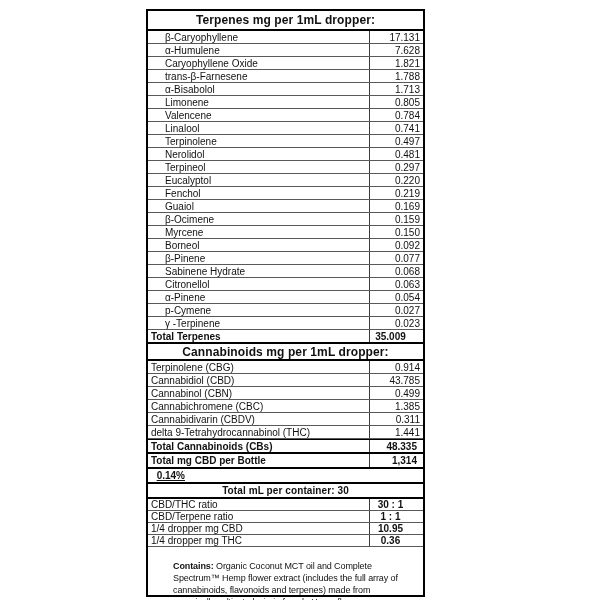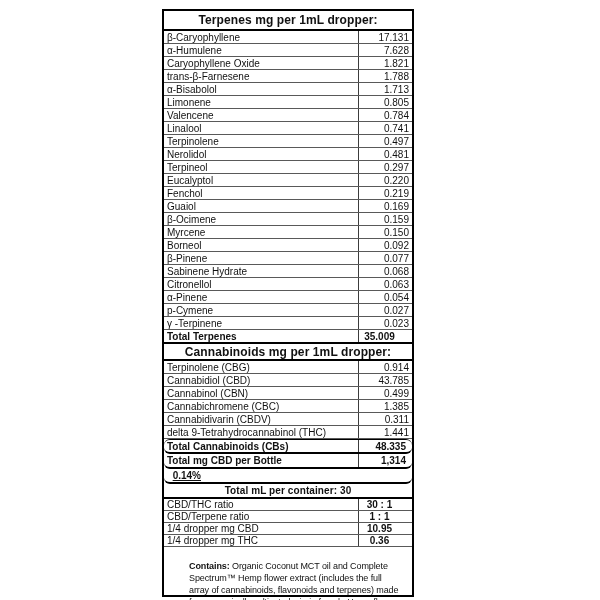--- a/index.html
+++ b/index.html
@@ -5,22 +5,22 @@
   html, body { margin: 0; padding: 0; background: #ffffff; }
   .page {
     position: relative;
     width: 600px; height: 600px;
     background: #ffffff;
     font-family: "Liberation Sans", sans-serif;
     color: #111111;
   }
   .sheet {
     position: absolute;
-    left: 162px; top: 9px;
-    width: 252px; height: 588px;
+    left: 146px; top: 9px;
+    width: 279px; height: 588px;
     box-sizing: border-box;
     border: 2px solid #000000;
     background: #ffffff;
     display: flex;
     flex-direction: column;
   }
   .shead {
     flex: 0 0 auto;
     display: flex;
     align-items: center;
@@ -46,28 +46,28 @@
     flex: 1 1 auto;
     padding-left: 3px;
     border-right: 1px solid #3c3c3c;
     white-space: nowrap;
     overflow: hidden;
   }
   .row .val { width: 53px; justify-content: flex-end; padding-right: 3px; }
   .row .val.center { justify-content: center; padding-right: 12px; }
   .row .val.tight { padding-right: 16px; text-decoration: underline; }
   .row .val.pad6 { padding-right: 6px; }
-  .r-terp { height: 13px; }
+  .r-terp { height: 13px; padding-left: 14px; }
   .r-cann { height: 13px; }
   .r-cont { height: 12px; }
   .r-cont .val { font-weight: bold; text-align: center; }
   .row.total { font-weight: bold; }
   .row.sep2 { border-bottom: 2px solid #000000; }
   .r-total-terp { height: 14px; }
-  .r-total { height: 15px; border-radius: 6px; }
+  .r-total { height: 15px; }
   .contains {
     flex: 1 1 auto;
     padding: 13px 10px 0 25px;
     font-size: 9px;
     line-height: 12px;
     letter-spacing: -0.1px;
   }
   .contains b { font-weight: bold; }
 </style>
 </head>

